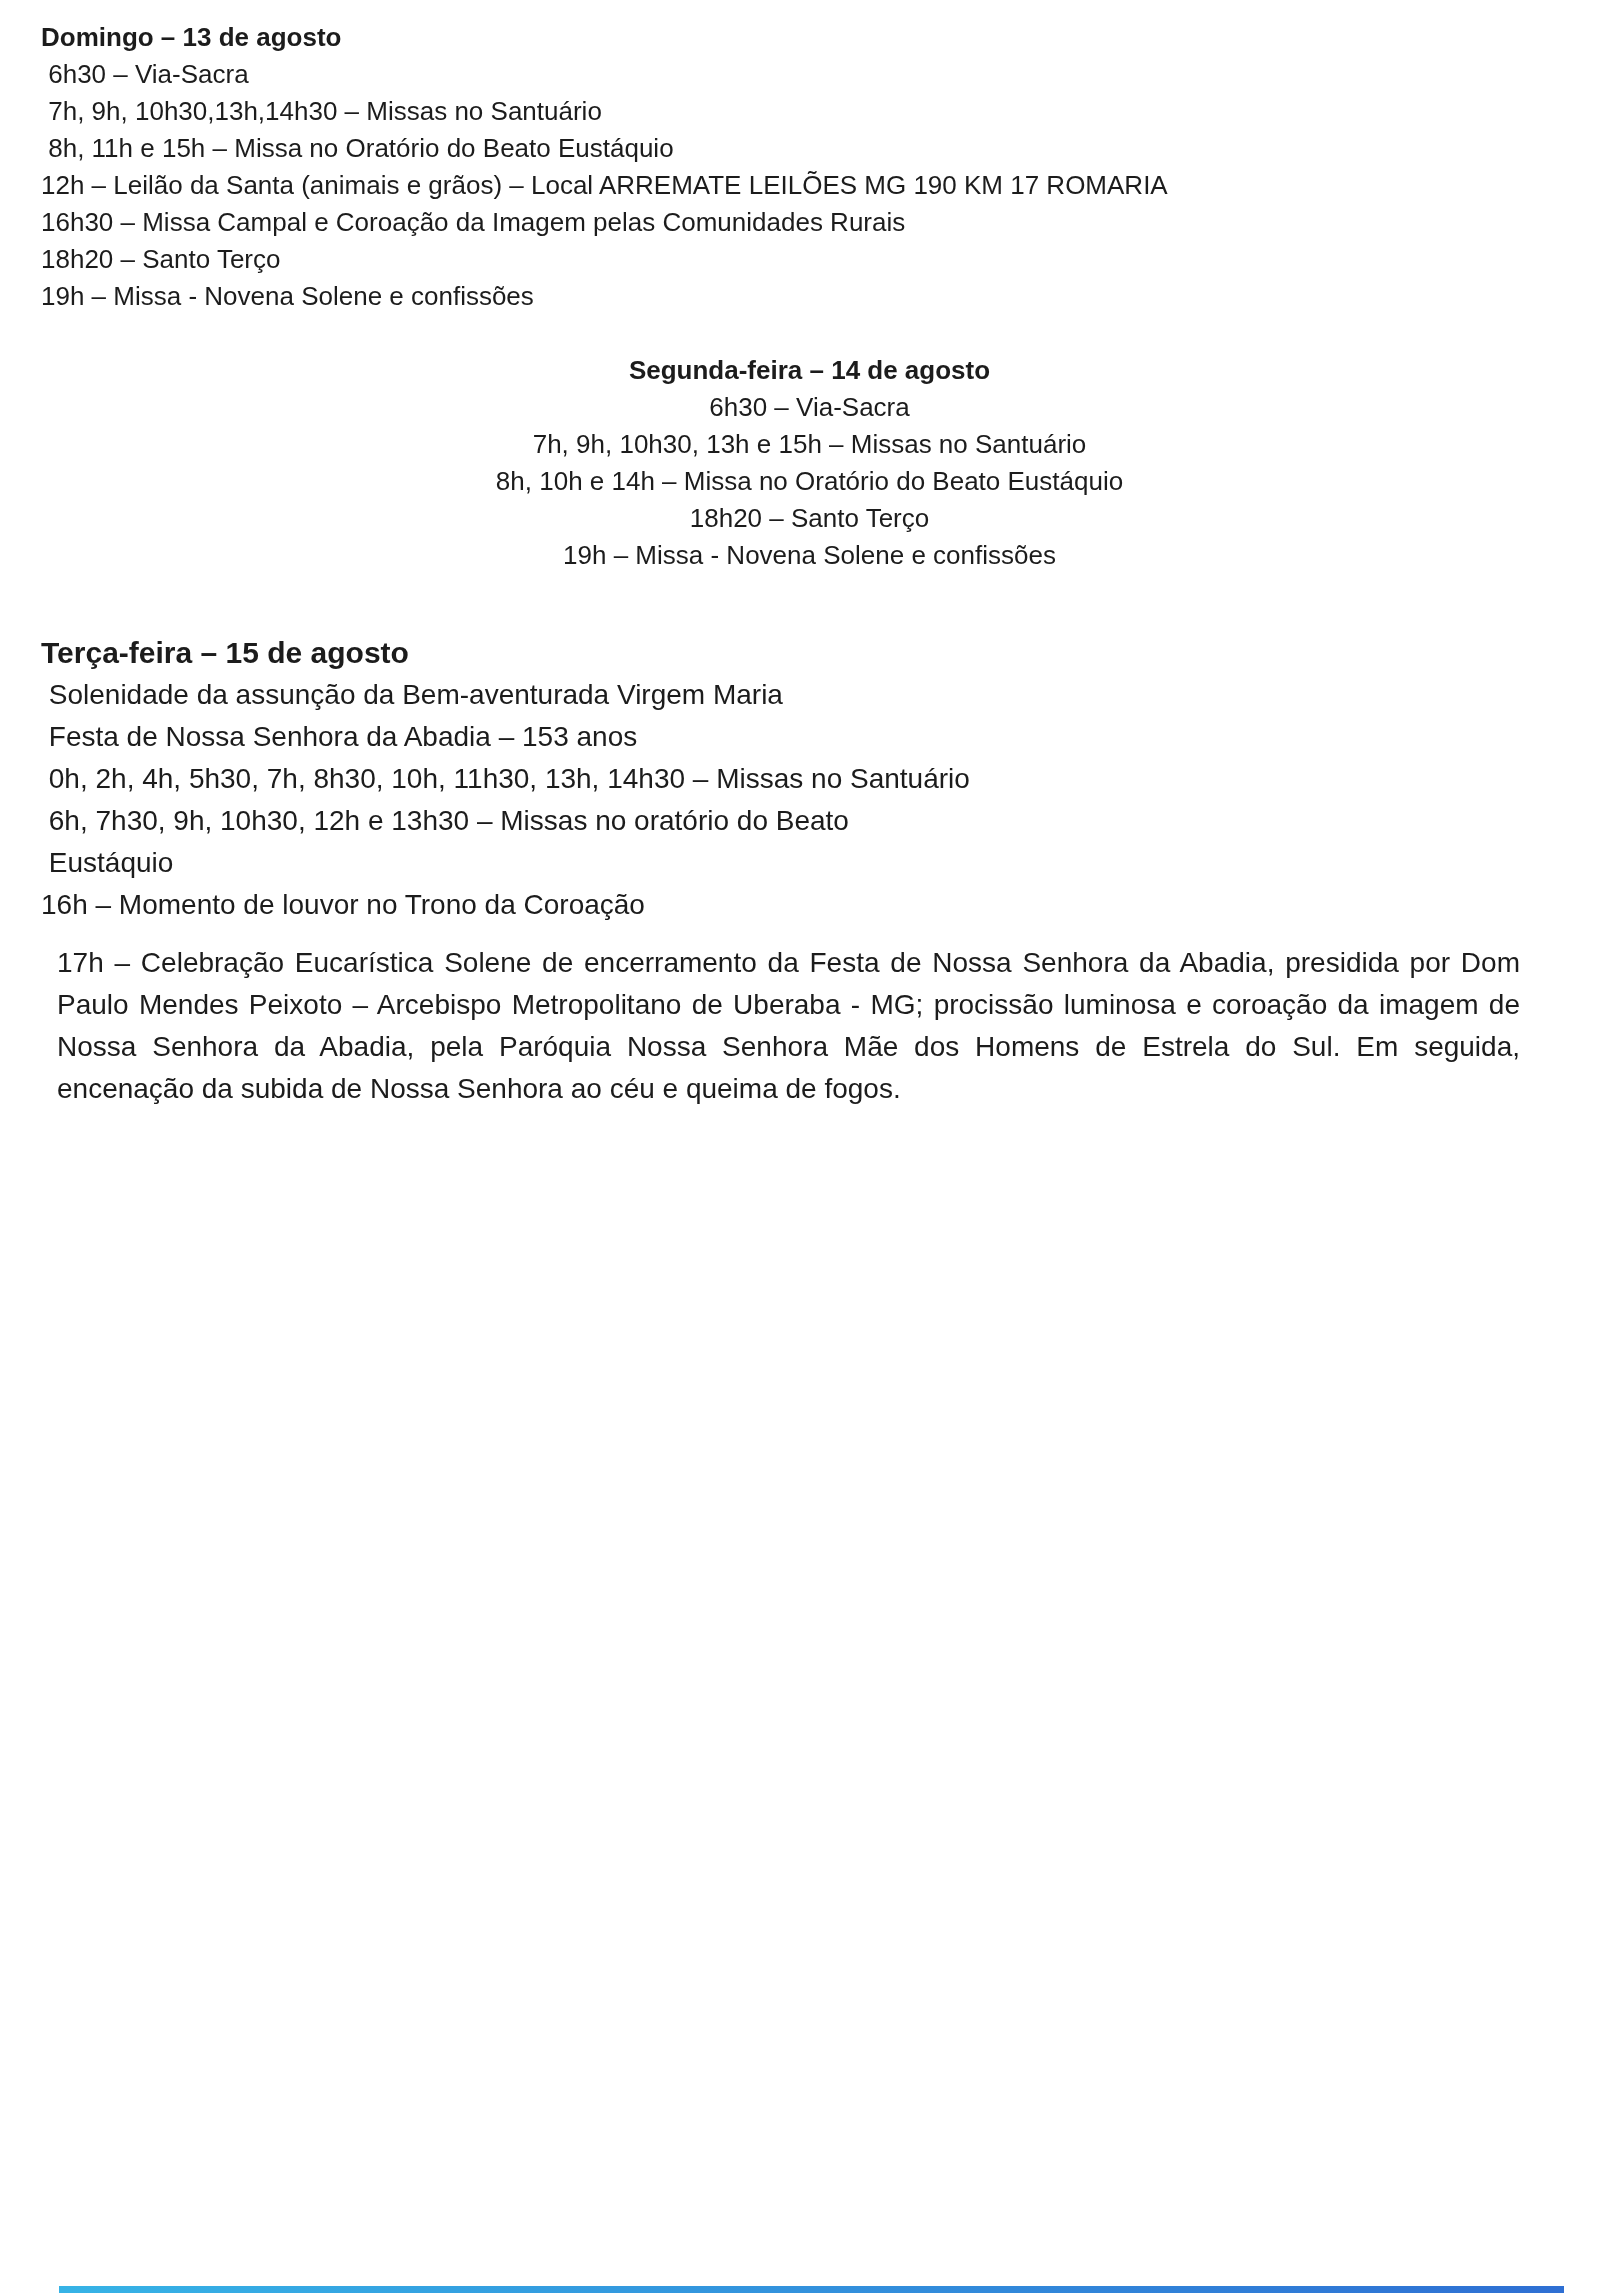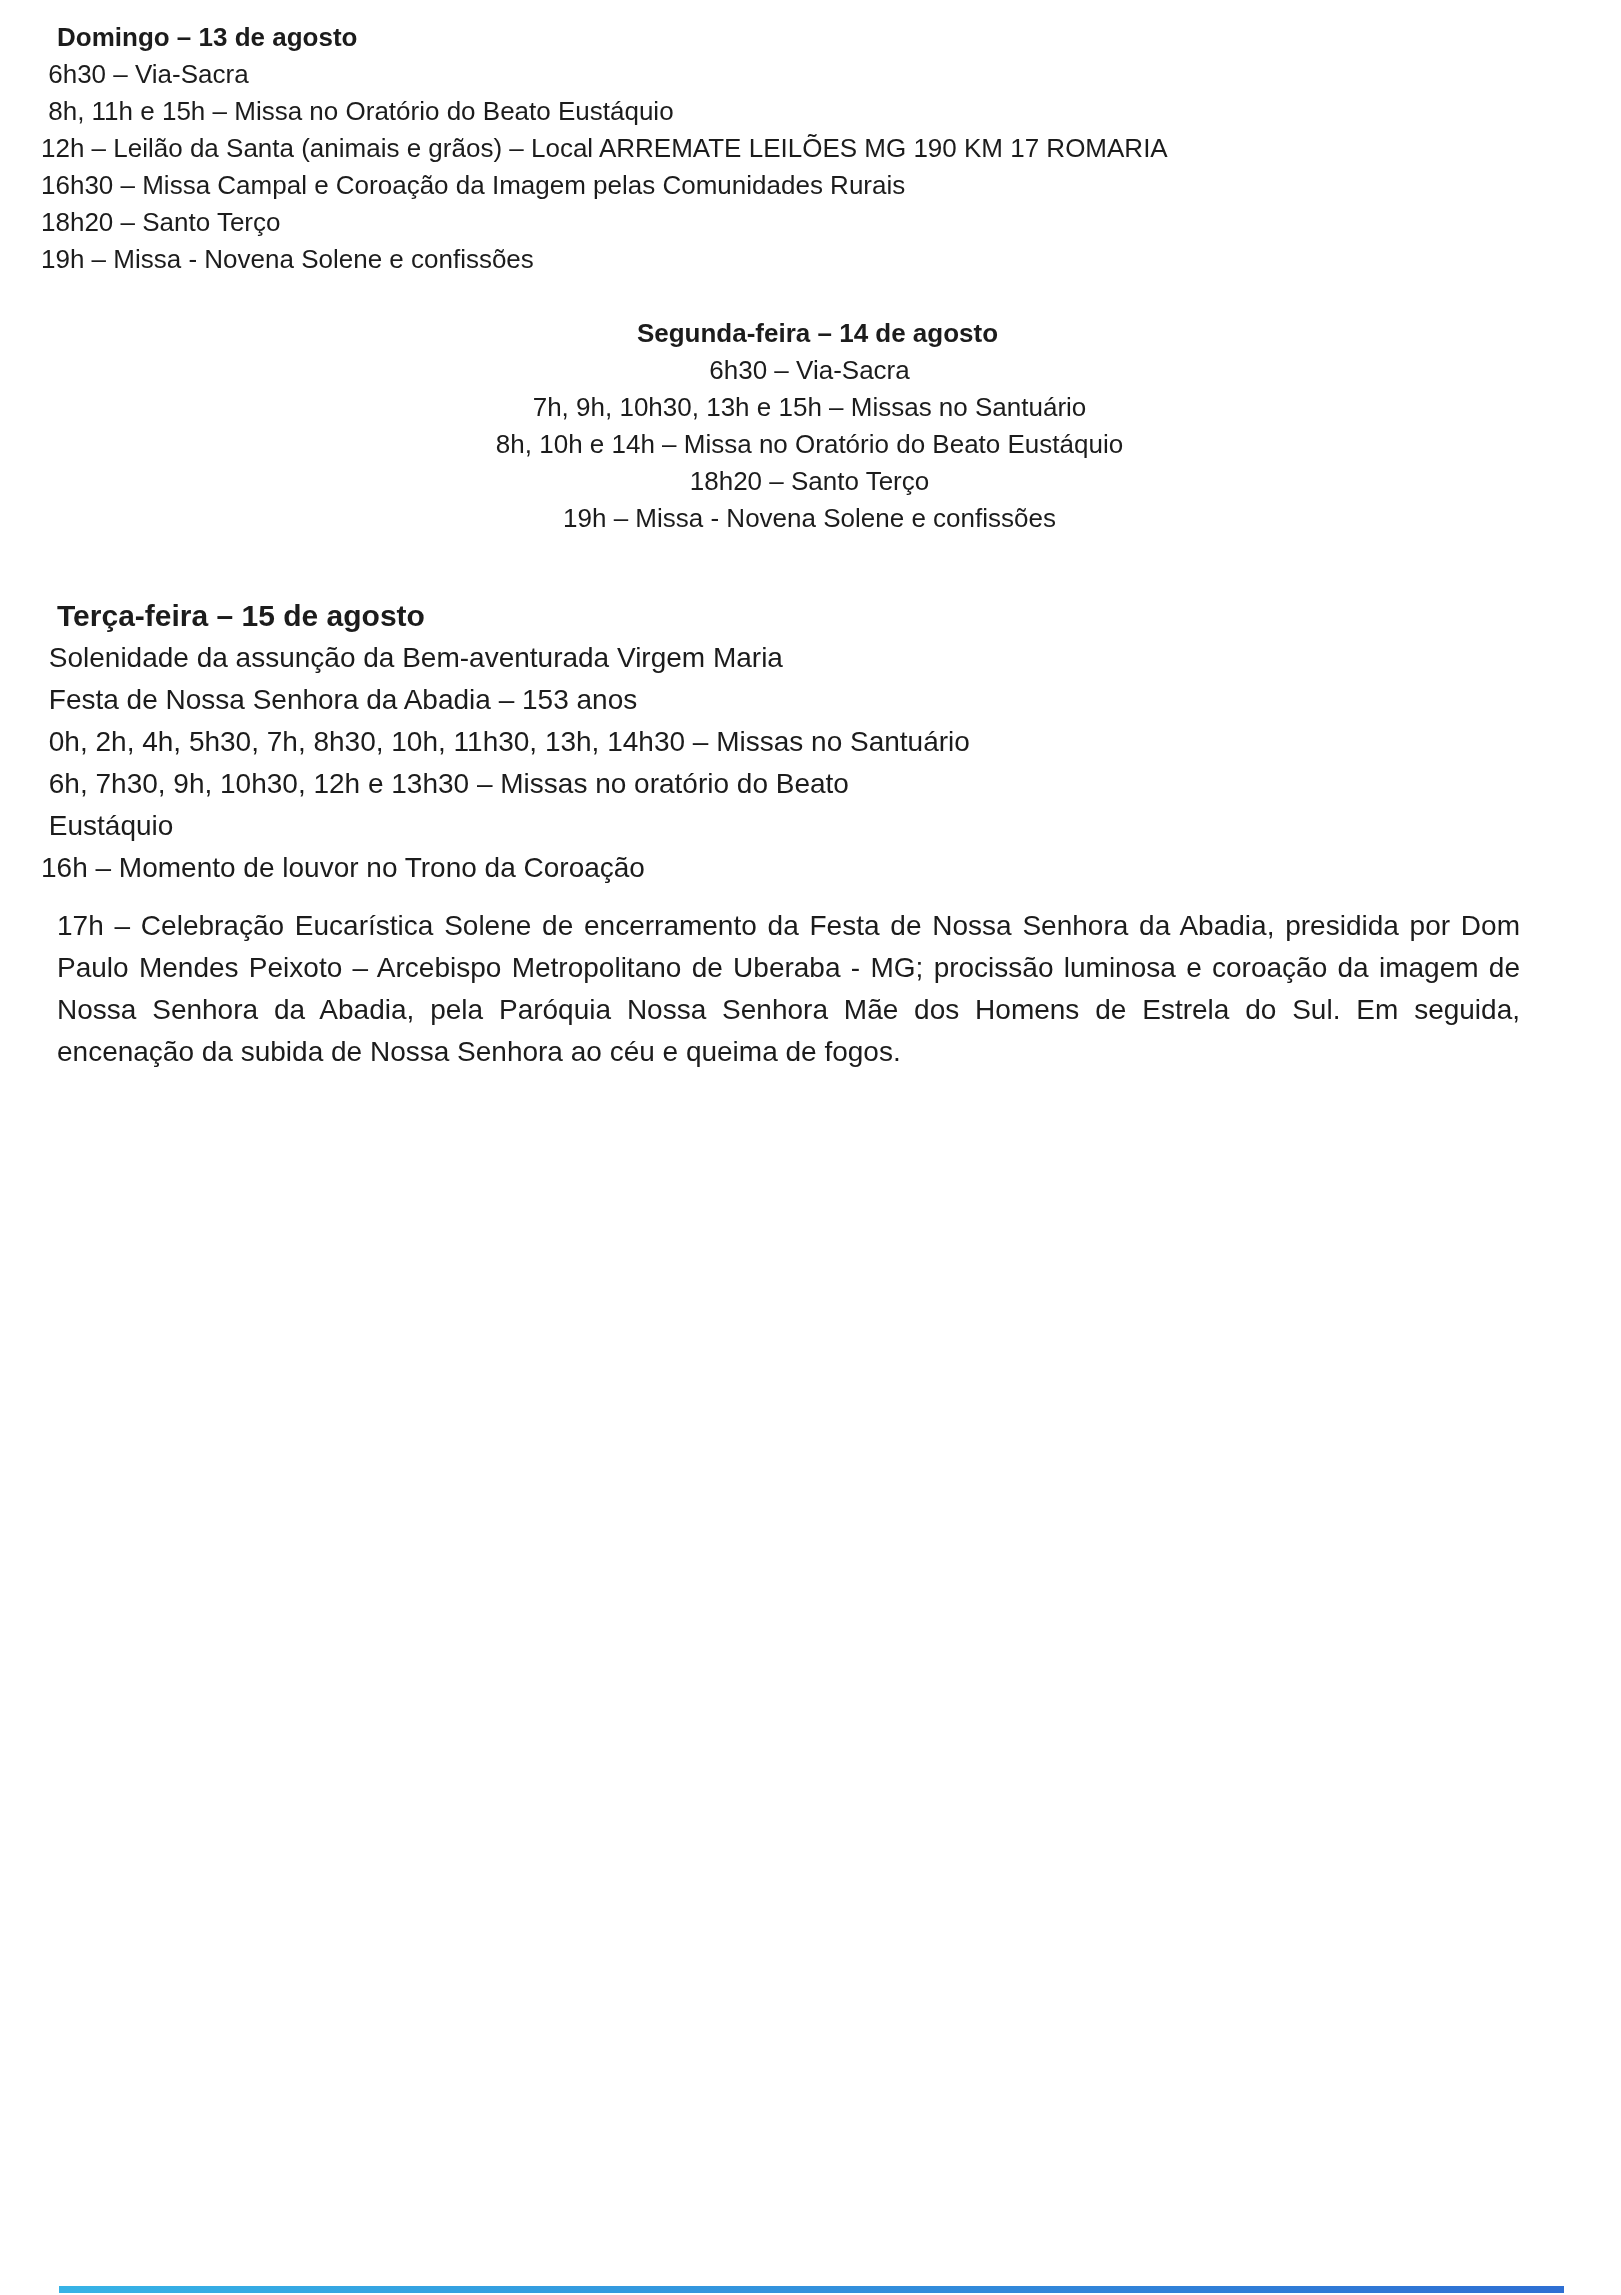--- a/index.html
+++ b/index.html
@@ -26,21 +26,21 @@
       font-size: 26px;
       line-height: 37px;
     }
     .sec2 { margin-top: 37px; text-align: center; }
     .sec3 {
       margin-top: 58px;
       font-size: 28px;
       line-height: 42px;
     }
     .line { white-space: pre; }
-    .heading { font-weight: bold; white-space: pre; margin-left: 16px; }
+    .heading { font-weight: bold; white-space: pre; }
     .sec3 .heading { font-size: 30px; }
     .para {
       margin: 16px;
       width: 1463px;
       text-align: justify;
       white-space: normal;
     }
     .divider {
       position: absolute;
       left: 59px;
@@ -52,20 +52,21 @@
   </style>
 </head>
 <body>
 
 <div class="page">
   <div class="doc">
 
     <section class="sec1">
       <div class="heading">Domingo – 13 de agosto</div>
       <div class="line"> 6h30 – Via-Sacra</div>
+      <div class="line"> 7h, 9h, 10h30,13h,14h30 – Missas no Santuário</div>
       <div class="line"> 8h, 11h e 15h – Missa no Oratório do Beato Eustáquio</div>
       <div class="line">12h – Leilão da Santa (animais e grãos) – Local ARREMATE LEILÕES MG 190 KM 17 ROMARIA</div>
       <div class="line">16h30 – Missa Campal e Coroação da Imagem pelas Comunidades Rurais</div>
       <div class="line">18h20 – Santo Terço</div>
       <div class="line">19h – Missa - Novena Solene e confissões</div>
     </section>
 
     <section class="sec2">
       <div class="heading">Segunda-feira – 14 de agosto</div>
       <div class="line">6h30 – Via-Sacra</div>

